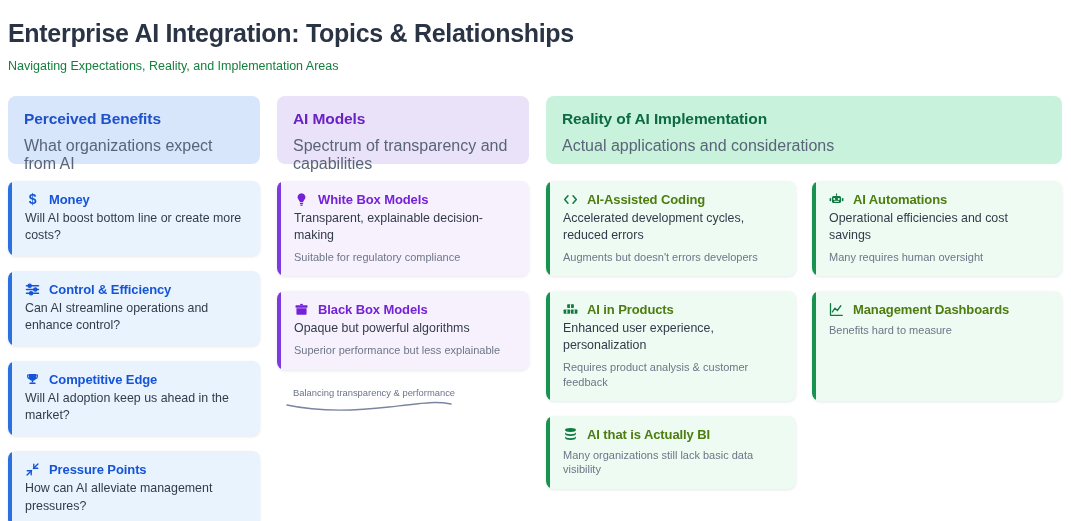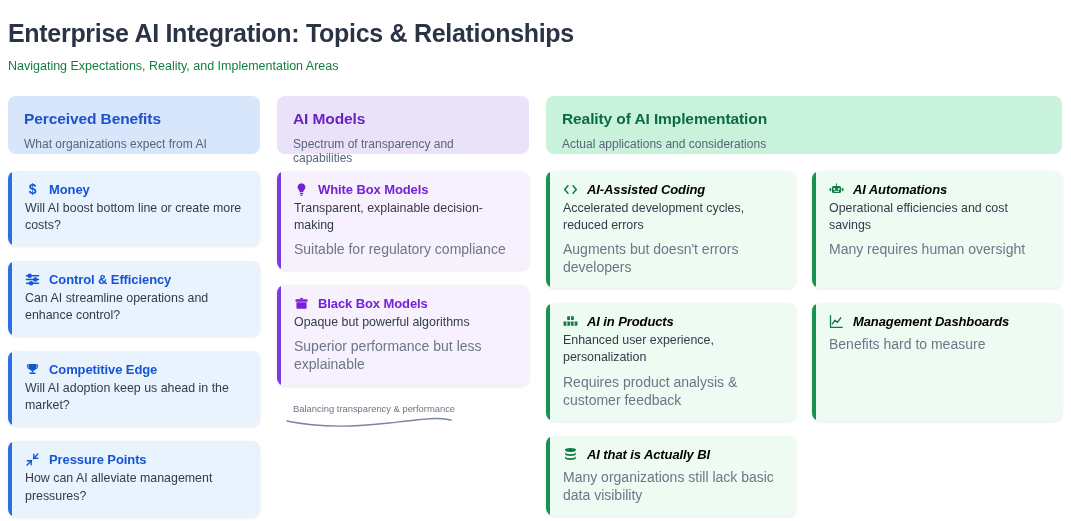--- a/index.html
+++ b/index.html
@@ -34,29 +34,29 @@
     gap: 17px;
     margin-top: 23px;
     align-items: flex-start;
   }
   .col-narrow { width: 252px; flex: 0 0 252px; }
   .col-wide   { width: 516px; flex: 0 0 516px; }
 
   .col-head {
     border-radius: 8px;
     padding: 14px 16px 16px 16px;
-    height: 58px;
+    height: 68px;
   }
   .col-head h2 {
     font-size: 15.5px;
     font-weight: bold;
     letter-spacing: -0.1px;
   }
   .col-head p {
-    font-size: 12px;
+    font-size: 16px;
     color: #5a6478;
     margin-top: 9px;
   }
   .head-blue   { background: #d7e6fb; }
   .head-blue h2   { color: #1f51c9; }
   .head-purple { background: #eae2f8; }
   .head-purple h2 { color: #6b21c4; }
   .head-green  { background: #c9f2dc; }
   .head-green h2  { color: #0d6b42; }
 
@@ -86,39 +86,39 @@
     font-weight: bold;
     letter-spacing: -0.1px;
     margin-bottom: 3px;
   }
   .card-desc {
     font-size: 12.4px;
     color: #333b4a;
     line-height: 1.38;
   }
   .card-note {
-    font-size: 14px;
+    font-size: 11px;
     color: #6d7688;
     margin-top: 6px;
     line-height: 1.3;
   }
   .ic { display: inline-flex; width: 15px; height: 15px; align-items: center; justify-content: center; flex: 0 0 15px; }
   .ic svg { display: block; }
 
   .card-blue   { background: #e8f3fe; }
   .card-blue::before { background: #2b6fe0; }
   .card-blue .card-title { color: #1554d6; }
 
   .card-purple { background: #f7f1fd; }
   .card-purple::before { background: #7c3ae0; }
   .card-purple .card-title { color: #7521d8; }
 
   .card-green  { background: #edfbf2; }
   .card-green::before { background: #17924f; }
-  .card-green .card-title { color: #000000; font-style: italic; }
+  .card-green .card-title { color: #4d7c0f; }
 
   
   .w-half { width: 250px; flex: 0 0 250px; }
 
   
   .connector { margin-top: 17px; padding-left: 8px; }
   .connector-label {
     font-size: 9.4px;
     color: #6b7488;
     margin-bottom: 1px;

